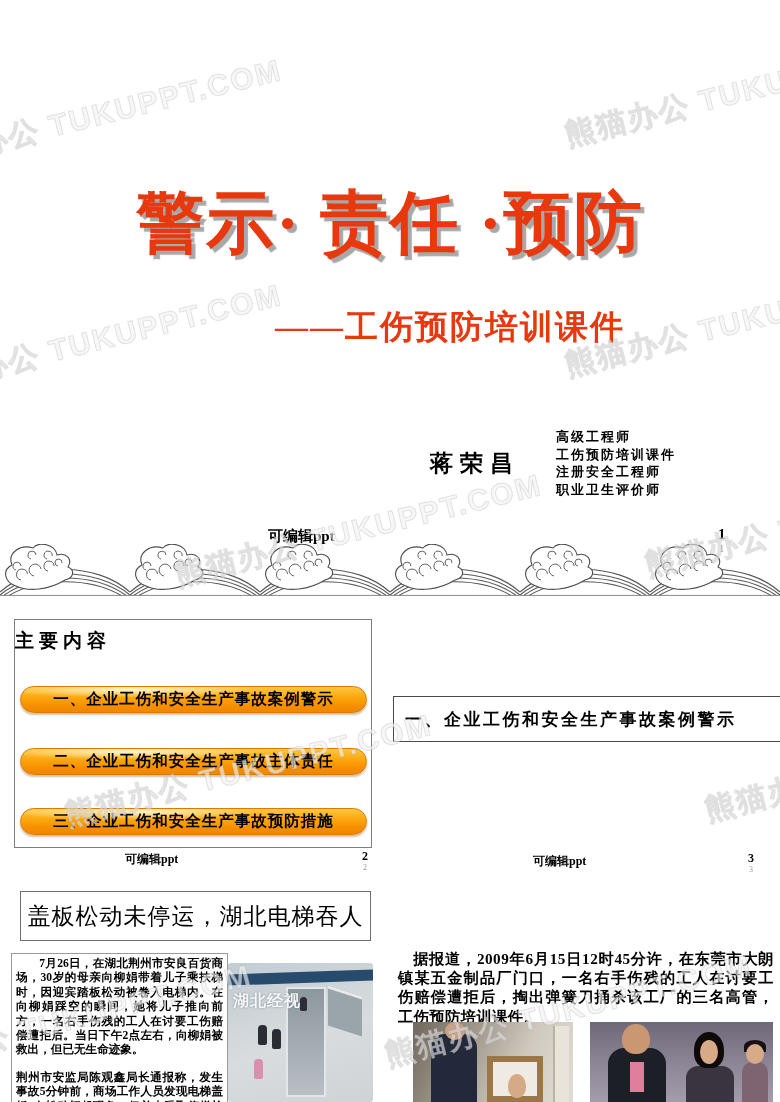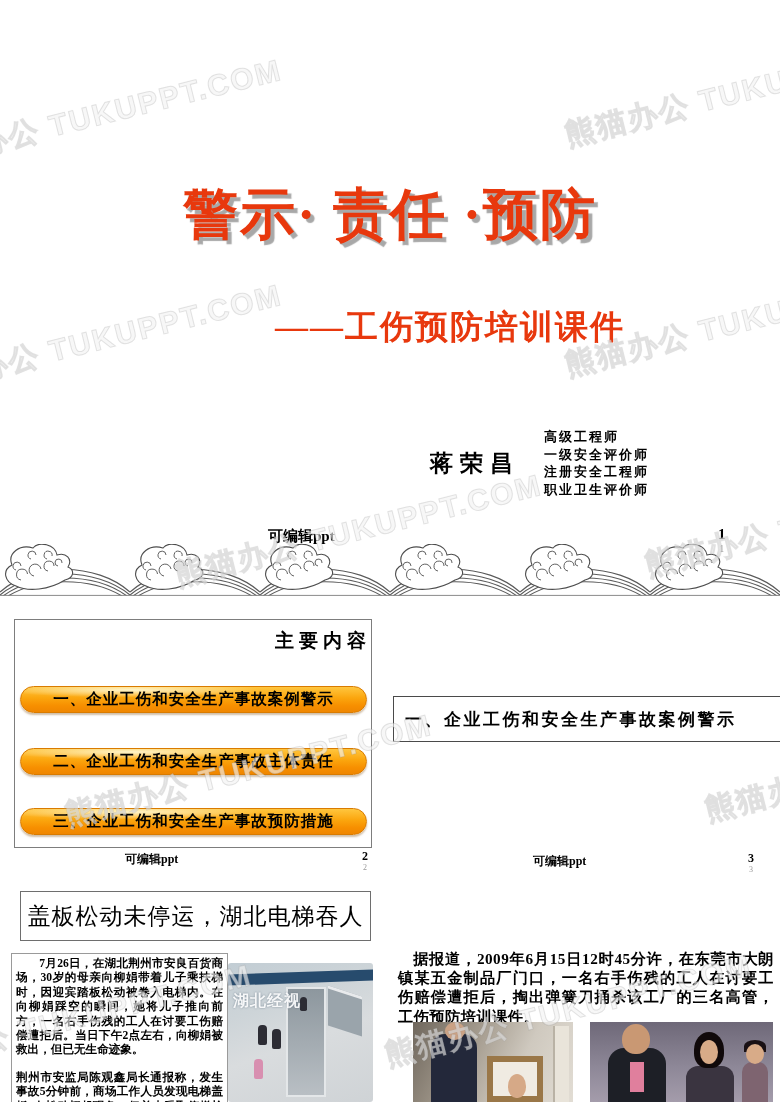--- a/index.html
+++ b/index.html
@@ -33,52 +33,52 @@
   .wm:nth-of-type(7)  { left: 60px;   top: 750px; }
   .wm:nth-of-type(8)  { left: 700px;  top: 745px; }
   .wm:nth-of-type(9)  { left: -120px; top: 1000px; }
   .wm:nth-of-type(10) { left: 380px;  top: 990px; }
 
   
   .slide1 { position: absolute; left: 0; top: 0; width: 780px; height: 600px; }
   .s1-title {
     position: absolute; left: 0; top: 178px; width: 780px;
     text-align: center;
-    font-size: 55px; font-weight: bold; letter-spacing: 2px;
+    font-size: 68px; font-weight: bold; letter-spacing: 2px;
     color: #e8380d;
     text-shadow: 4px 4px 1px #a8a8a8;
     white-space: nowrap;
   }
   .s1-subtitle {
     position: absolute; left: 60px; top: 305px; width: 780px;
     text-align: center;
     font-size: 33px; font-weight: bold; letter-spacing: 2px;
     color: #e8380d;
     white-space: nowrap;
   }
   .s1-authorrow { position: absolute; left: 430px; top: 428px; display: flex; align-items: center; gap: 24px; }
   .s1-author { font-size: 23px; letter-spacing: 7px; font-weight: bold; white-space: nowrap; }
-  .s1-creds { display: flex; flex-direction: column; }
+  .s1-creds { display: flex; flex-direction: column; margin-left: 12px; }
   .s1-creds span { font-size: 13px; line-height: 17.5px; letter-spacing: 2px; font-weight: bold; white-space: nowrap; }
   .footer-text { font-weight: bold; }
   .s1-footer { position: absolute; left: 268px; top: 527px; font-size: 15px; }
   .pagenum { display: flex; flex-direction: column; align-items: center; line-height: 1; }
   .pagenum .big { font-size: 15px; font-weight: bold; }
   .pagenum .small { font-size: 10px; color: #999; margin-top: 2px; }
   .s1-page { position: absolute; left: 718px; top: 527px; }
   .wave-border { position: absolute; left: 0; top: 544px; width: 780px; height: 52px; }
 
   
   .slide2 {
     position: absolute; left: 14px; top: 619px; width: 358px; height: 229px;
     border: 1px solid #7d7d7d; background: #fff;
   }
   .s2-title {
     position: absolute; left: 0; top: 8px; width: 100%;
-    text-align: right; font-size: 19px; letter-spacing: 5px; font-weight: bold;
+    text-align: left; font-size: 19px; letter-spacing: 5px; font-weight: bold;
   }
   .pill-btn {
     position: absolute; left: 5px; width: 347px; height: 27px;
     border-radius: 14px;
     border: 1px solid #d97b00;
     background:
       radial-gradient(ellipse 62% 50% at 32% 12%, rgba(255,255,230,0.85), rgba(255,255,255,0) 60%),
       linear-gradient(180deg, #ffc63e 0%, #fba50d 45%, #f78f00 75%, #ef8600 100%);
     box-shadow: 0 2px 2px rgba(120,70,0,0.35);
     display: flex; align-items: center; justify-content: center;
@@ -184,21 +184,21 @@
 </head>
 <body>
 
 <div class="slide1 slide-surface">
   <div class="s1-title">警示· 责任 ·预防</div>
   <div class="s1-subtitle">——工伤预防培训课件</div>
   <div class="s1-authorrow">
     <div class="s1-author">蒋荣昌</div>
     <div class="s1-creds">
       <span>高级工程师</span>
-      <span>一级安全评价师</span>
+      <span>工伤预防培训课件</span>
       <span>注册安全工程师</span>
       <span>职业卫生评价师</span>
     </div>
   </div>
   <div class="s1-footer footer-text">可编辑ppt</div>
   <div class="s1-page pagenum">
     <span class="big">1</span>
     <span class="small">1</span>
   </div>
 

